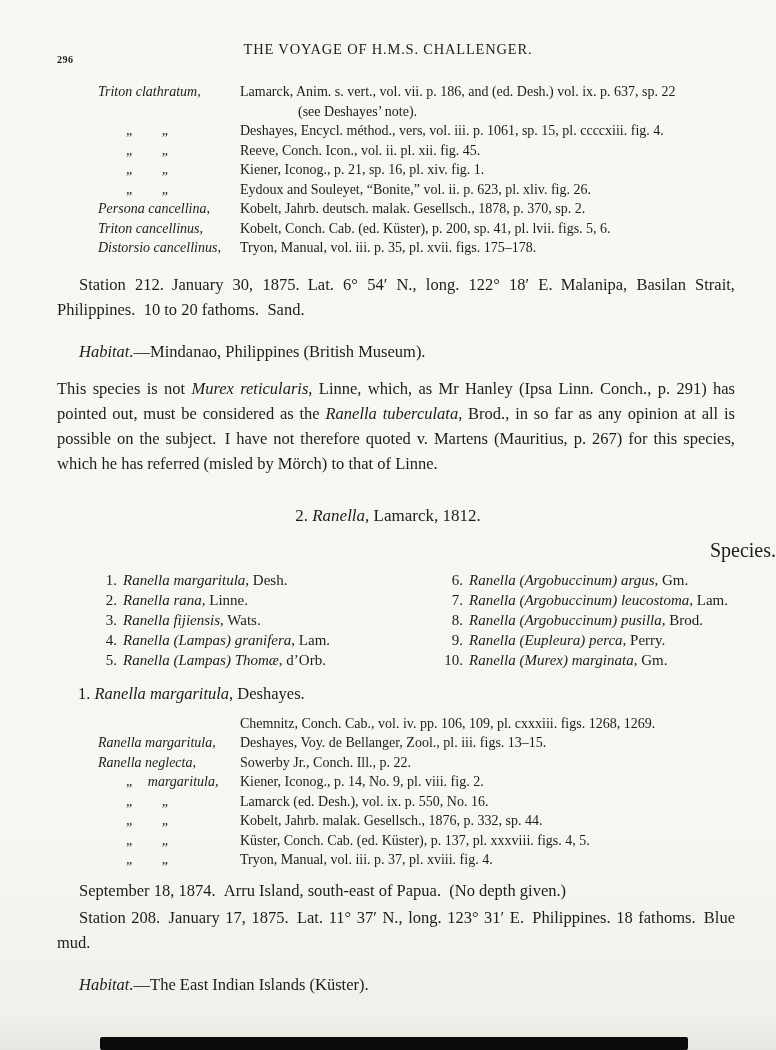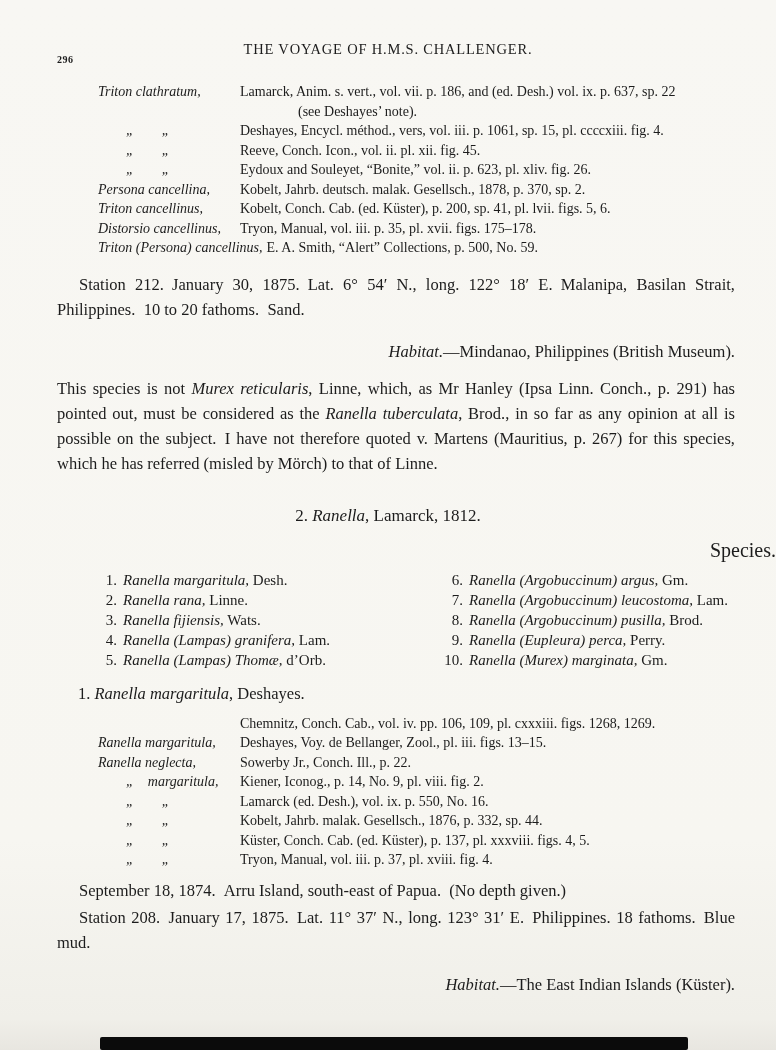--- a/index.html
+++ b/index.html
@@ -36,21 +36,21 @@
   }
   .syn-label.ditto { padding-left: 28px; }
   .syn-cite { }
   .syn-cont { margin-left: 200px; }
   .para {
     margin: 14px 41px 0 57px;
     font-size: 16.5px; line-height: 25px;
     text-align: justify; text-indent: 22px;
   }
   .para.noindent { text-indent: 0; margin-top: 12px; }
-  .para.habitat { margin-top: 17px; text-align: right; }
+  .para.habitat { margin-top: 17px; text-align: left; }
   .para.sept { margin-top: 8px; }
   .para.stn208 { margin-top: 2px; }
   .center-head {
     margin-top: 30px; text-align: center;
     font-size: 17px;
   }
   .species-label { margin-top: 13px; text-align: right; font-size: 20px; }
   .species-cols { display: flex; margin: 8px 41px 0 86px; font-size: 15px; line-height: 20px; justify-content: center; }
   .species-col.left { width: 346px; }
   .sp-item { white-space: nowrap; }
@@ -73,25 +73,25 @@
   <div class="header">
     <span class="page-num">296</span>
     <span class="running-title">THE VOYAGE OF H.M.S. CHALLENGER.</span>
   </div>
 
   <div class="syn syn1">
       <div class="syn-row"><span class="syn-label">Triton clathratum,</span><span class="syn-cite">Lamarck, Anim. s. vert., vol. vii. p. 186, and (ed. Desh.) vol. ix. p. 637, sp. 22</span></div>
       <div class="syn-cont">(see Deshayes’ note).</div>
       <div class="syn-row"><span class="syn-label ditto">„  „</span><span class="syn-cite">Deshayes, Encycl. méthod., vers, vol. iii. p. 1061, sp. 15, pl. ccccxiii. fig. 4.</span></div>
       <div class="syn-row"><span class="syn-label ditto">„  „</span><span class="syn-cite">Reeve, Conch. Icon., vol. ii. pl. xii. fig. 45.</span></div>
+      <div class="syn-row"><span class="syn-label ditto">„  „</span><span class="syn-cite">Kiener, Iconog., p. 21, sp. 16, pl. xiv. fig. 1.</span></div>
       <div class="syn-row"><span class="syn-label ditto">„  „</span><span class="syn-cite">Eydoux and Souleyet, “Bonite,” vol. ii. p. 623, pl. xliv. fig. 26.</span></div>
       <div class="syn-row"><span class="syn-label">Persona cancellina,</span><span class="syn-cite">Kobelt, Jahrb. deutsch. malak. Gesellsch., 1878, p. 370, sp. 2.</span></div>
       <div class="syn-row"><span class="syn-label">Triton cancellinus,</span><span class="syn-cite">Kobelt, Conch. Cab. (ed. Küster), p. 200, sp. 41, pl. lvii. figs. 5, 6.</span></div>
       <div class="syn-row"><span class="syn-label">Distorsio cancellinus,</span><span class="syn-cite">Tryon, Manual, vol. iii. p. 35, pl. xvii. figs. 175–178.</span></div>
-      <div class="syn-row"><span class="syn-label">Triton (Persona) cancellinus,</span><span class="syn-cite">E. A. Smith, “Alert” Collections, p. 500, No. 59.</span></div>
     </div>
 
   <p class="para">Station 212. January 30, 1875. Lat. 6° 54′ N., long. 122° 18′ E. Malanipa, Basilan Strait, Philippines. 10 to 20 fathoms. Sand.</p>
 
   <p class="para habitat"><span class="it">Habitat.</span><span>—Mindanao, Philippines (British Museum).</span></p>
 
   <p class="para noindent"><span>This species is not </span><span class="it">Murex reticularis</span><span>, Linne, which, as Mr Hanley (Ipsa Linn. Conch., p. 291) has pointed out, must be considered as the </span><span class="it">Ranella tuberculata</span><span>, Brod., in so far as any opinion at all is possible on the subject. I have not therefore quoted v. Martens (Mauritius, p. 267) for this species, which he has referred (misled by Mörch) to that of Linne.</span></p>
 
   <div class="center-head"><span>2. </span><span class="it">Ranella</span><span>, Lamarck, 1812.</span></div>
 

